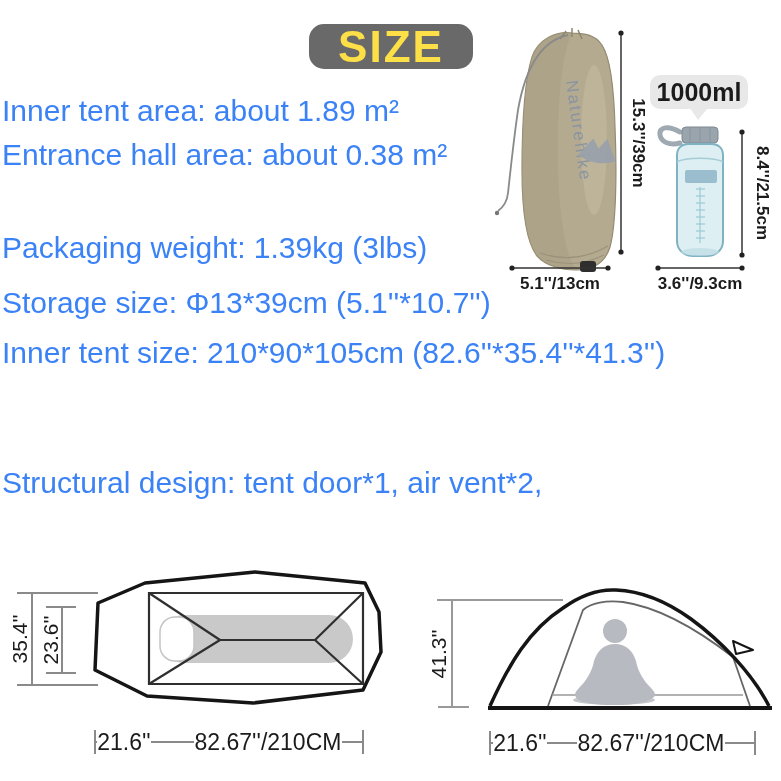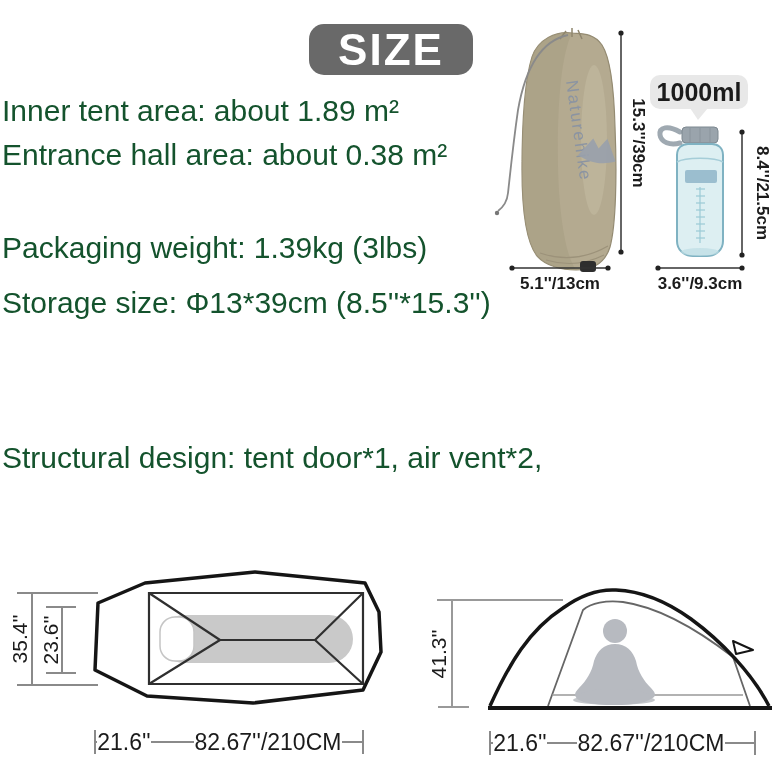--- a/index.html
+++ b/index.html
@@ -1,37 +1,38 @@
 <!DOCTYPE html>
 <html><head>
 <meta charset="utf-8">
 <style>
   html,body{margin:0;padding:0;background:#fff;}
   .page{position:relative;width:781px;height:781px;background:#fff;overflow:hidden;
         font-family:"Liberation Sans",sans-serif;color:#1b1b1b;}
-  .badge{position:absolute;left:309px;top:24px;width:164px;height:51px;background:#696969;
-         border-radius:15px;color:#ffffff;font-size:44px;font-weight:bold;letter-spacing:2px;
+  .badge{position:absolute;left:309px;top:24px;width:164px;height:45px;background:#696969;
+         border-radius:15px;color:#fde047;font-size:44px;font-weight:bold;letter-spacing:2px;
          display:flex;align-items:center;justify-content:center;}
-  .spec{position:absolute;left:2px;font-size:30px;line-height:1;white-space:nowrap;color:#14532d;}
+  .spec{position:absolute;left:2px;font-size:30px;line-height:1;white-space:nowrap;color:#3b82f6;}
   svg{position:absolute;}
   svg text{font-family:"Liberation Sans",sans-serif;fill:#1b1b1b;}
   .dimtxt{font-weight:bold;}
 </style>
 </head>
 <body>
 
 <div class="page">
 
   <div class="badge">SIZE</div>
 
   <div class="spec" style="top:96px">Inner tent area: about 1.89 m²</div>
   <div class="spec" style="top:140px">Entrance hall area: about 0.38 m²</div>
   <div class="spec" style="top:233px">Packaging weight: 1.39kg (3lbs)</div>
-  <div class="spec" style="top:288px">Storage size: Φ13*39cm (8.5''*15.3'')</div>
-  <div class="spec" style="top:443px">Structural design: tent door*1, air vent*2,</div>
+  <div class="spec" style="top:288px">Storage size: Φ13*39cm (5.1''*10.7'')</div>
+  <div class="spec" style="top:338px">Inner tent size: 210*90*105cm (82.6''*35.4''*41.3'')</div>
+  <div class="spec" style="top:468px">Structural design: tent door*1, air vent*2,</div>
 
   <svg style="left:480px;top:15px" width="301" height="285" viewBox="0 0 301 285">
 
     <g>
       <path d="M92,18 C76,16 58,24 52,42 C45,64 42,110 42,155 C42,198 47,228 57,241
                C66,251 82,255 96,255 C112,255 125,248 130,232 C136,210 137,160 135,112
                C134,74 131,44 122,30 C113,17 100,19 92,18 Z" fill="#b4aa90" stroke="#948b72" stroke-width="1.2"></path>
       <path d="M92,18 C76,16 58,24 52,42 C45,64 42,110 42,155 C42,198 47,228 57,241
                C66,251 82,255 96,255 C86,242 79,200 78,152 C77,92 81,40 92,18 Z" fill="#a69c81" opacity="0.55"></path>
       <ellipse cx="114" cy="125" rx="13" ry="75" fill="#c6bda3" opacity="0.5"></ellipse>

